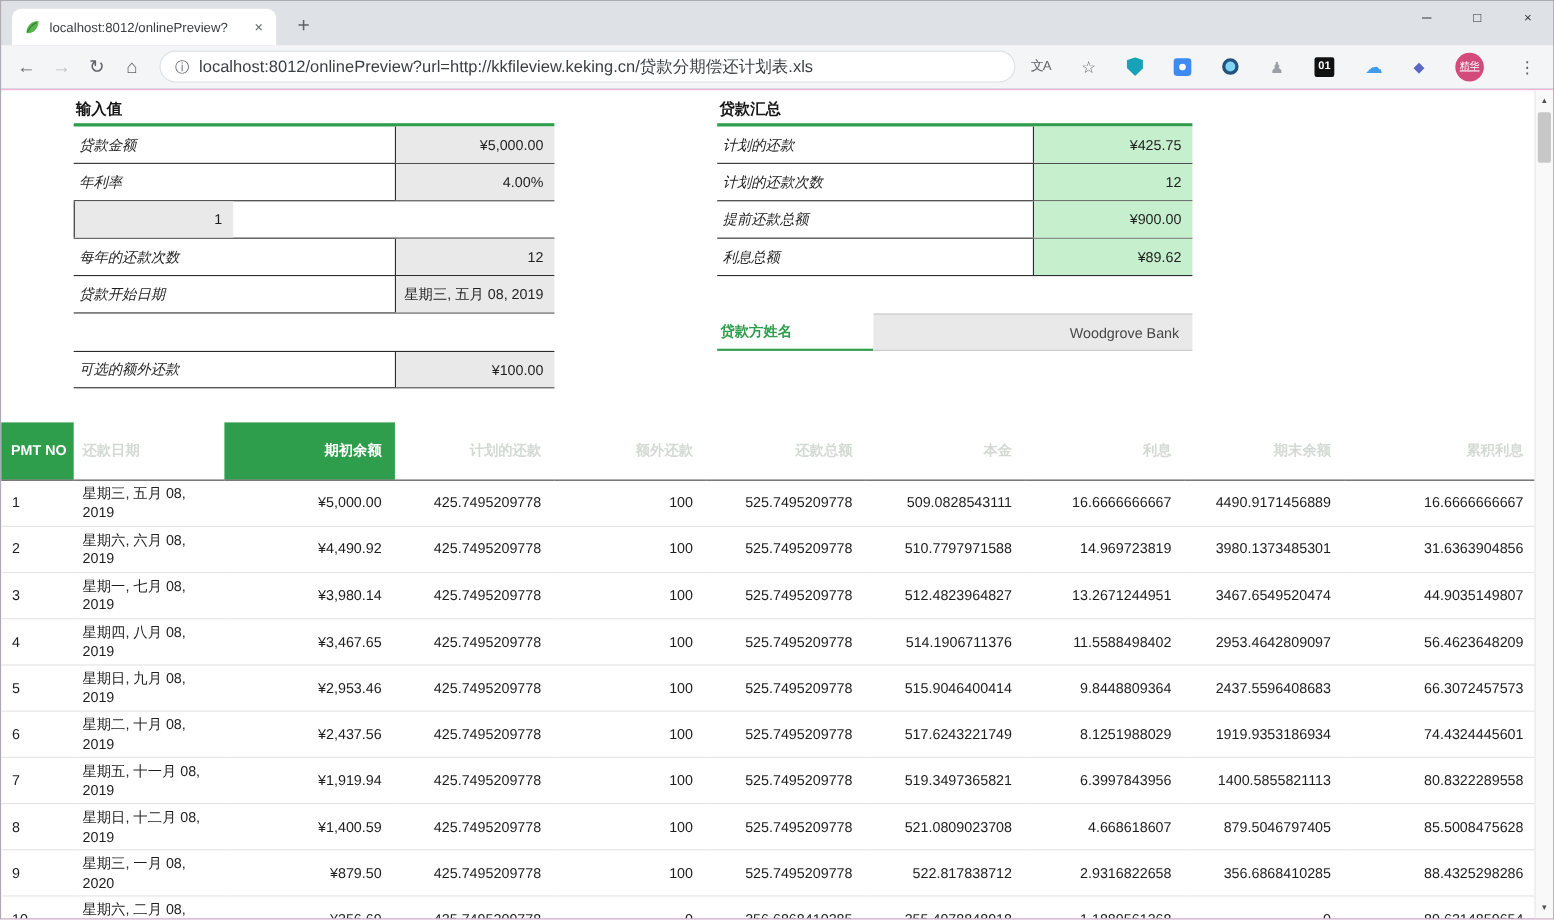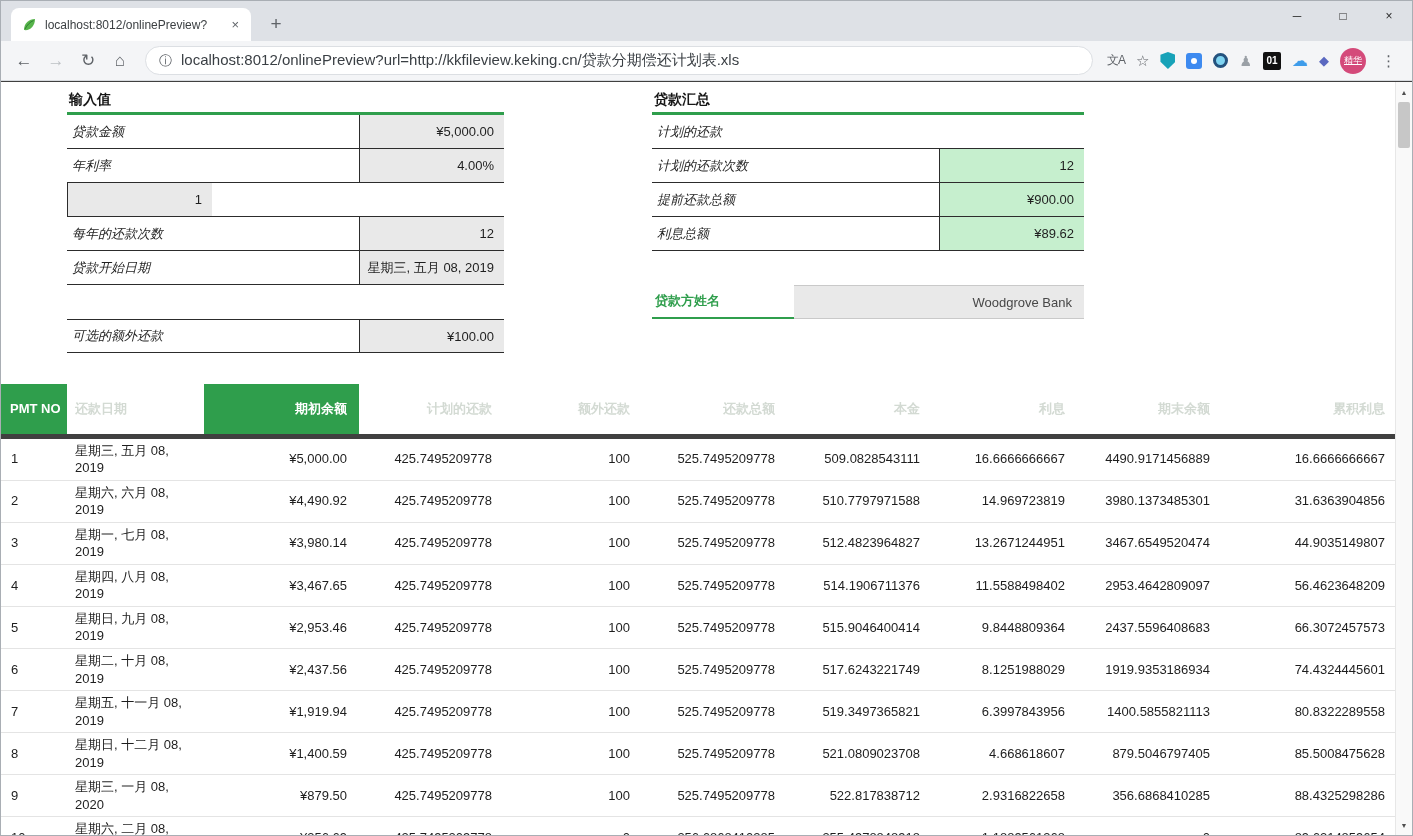--- a/index.html
+++ b/index.html
@@ -1,19 +1,19 @@
 <!DOCTYPE html>
 <html style="--green: #2f9e4c; --light_green: #c6efce; --gray_cell: #e9e9e9; --faint_header: #d3dad3;"><head>
 <meta charset="utf-8">
 <style>
   * { margin:0; padding:0; box-sizing:border-box; }
   html,body { background:#fff; }
   body { font-family:"Liberation Sans", sans-serif; }
 
-  .window { position:relative; width:1413px; height:836px; background:#404040; overflow:hidden; border:1px solid #a9aeb4; }
+  .window { position:relative; width:1413px; height:836px; background:#f9a8d4; overflow:hidden; border:1px solid #a9aeb4; }
 
   
   .tabstrip { position:absolute; top:0; left:0; width:100%; height:40px; background:#dee1e6; }
   .tab { position:absolute; left:10px; top:7px; width:240px; height:33px; background:#fff;
          border-radius:8px 8px 0 0; display:flex; align-items:center; gap:8px; padding:0 10px; }
   .favicon { width:16px; height:16px; display:inline-flex; flex:none; }
   .tab-title { flex:1; font-size:12px; color:#3c4043; white-space:nowrap; overflow:hidden; }
   .tab-close { font-size:13px; color:#5f6368; padding:0 2px; cursor:pointer; }
   .newtab { position:absolute; left:262px; top:10px; width:26px; height:26px; display:flex;
             align-items:center; justify-content:center; font-size:19px; color:#5f6368; border-radius:50%; }
@@ -24,21 +24,21 @@
   
   .toolbar { position:absolute; top:40px; left:0; width:100%; height:40px; background:#f4f5f7;
              border-bottom:1px solid #d7dade; display:flex; align-items:center; padding:0 8px; gap:2px; }
   .navbtn { width:30px; height:30px; display:flex; align-items:center; justify-content:center;
             font-size:17px; color:#5f6368; border-radius:50%; }
   .navbtn.disabled { color:#bcc0c4; }
   .omnibox { flex:1; height:29px; background:#fff; border:1px solid #dcdfe3; border-radius:15px;
              display:flex; align-items:center; gap:9px; padding:0 13px; margin:0 8px; min-width:0; }
   .info-icon { font-size:13px; color:#5f6368; flex:none; }
   .url { font-size:15px; color:#3a3f44; white-space:nowrap; overflow:hidden; }
-  .ext { display:flex; align-items:center; gap:11px; padding:0 4px; flex:none; }
+  .ext { display:flex; align-items:center; gap:28px; padding:0 4px; flex:none; }
   .exticon { display:flex; align-items:center; justify-content:center; font-size:15px; color:#5f6368; }
   .exticon.translate { font-size:12px; letter-spacing:-1px; }
   .exticon.shield { width:15px; height:17px; background:#17a2b8;
                     clip-path:polygon(50% 0,100% 16%,100% 58%,50% 100%,0 58%,0 16%); }
   .exticon.bluebox { width:16px; height:16px; background:#3d8af0; border-radius:3px; position:relative; }
   .exticon.bluebox::after { content:""; position:absolute; left:5px; top:5px; width:6px; height:6px;
                             background:#fff; border-radius:50%; }
   .exticon.circlext { width:15px; height:15px; border-radius:50%; border:3px solid #24527e; background:#7fd4f2; }
   .exticon.grayext { color:#9aa0a6; font-size:14px; }
   .exticon.badge { width:18px; height:18px; background:#111; color:#fff; font-size:10px; font-weight:bold;
@@ -72,21 +72,21 @@
   .lender-label { width:142px; display:flex; align-items:center; font-weight:bold; font-size:13px;
                   color:var(--green,#2f9e4c); border-bottom:2px solid var(--green,#2f9e4c); padding-left:3px; }
   .lender-value { flex:1; background:var(--gray_cell,#e9e9e9); border-top:1px solid #c9c9c9;
                   border-bottom:1px solid #c9c9c9; display:flex; align-items:center;
                   justify-content:flex-end; padding-right:12px; font-size:13px; color:#474747; }
 
   
   table.sched { position:absolute; left:0; top:302px; width:1396px; border-collapse:collapse;
                 table-layout:fixed; font-size:13px; }
   .sched th, .sched td { overflow:hidden; }
-  .sched thead th { height:52px; font-weight:bold; vertical-align:middle; border-bottom:5px solid #404040; }
+  .sched thead th { height:52px; font-weight:bold; vertical-align:middle; border-bottom:1px solid #404040; }
   .th-green { background:var(--green,#2f9e4c); color:#fff; text-align:left; padding-left:9px; line-height:1.25; }
   .th-green.num { text-align:right; padding-right:12px; }
   .th-faint { color:var(--faint_header,#d3dad3); text-align:right; padding-right:12px; }
   .th-faint.left { text-align:left; padding-left:8px; }
   .sched tbody td { border-bottom:1px solid #e4e4e4; height:33px; padding:3px 12px 3px 8px; color:#1e1e1e;
                     line-height:1.35; vertical-align:middle; }
   .sched td.num { text-align:right; }
   .sched td.no-col { padding-left:10px; }
 
   
@@ -182,20 +182,21 @@
         <div class="pvalue">¥100.00</div>
       </div>
     </div>
 
     <div class="panel summary-panel">
       <div class="panel-title">贷款汇总</div>
       <div class="panel-underline"></div>
 
         <div class="prow">
           <div class="plabel">计划的还款</div>
+          <div class="pvalue">¥425.75</div>
         </div>
 
         <div class="prow">
           <div class="plabel">计划的还款次数</div>
           <div class="pvalue">12</div>
         </div>
 
 
         <div class="prow">
           <div class="plabel">提前还款总额</div>

